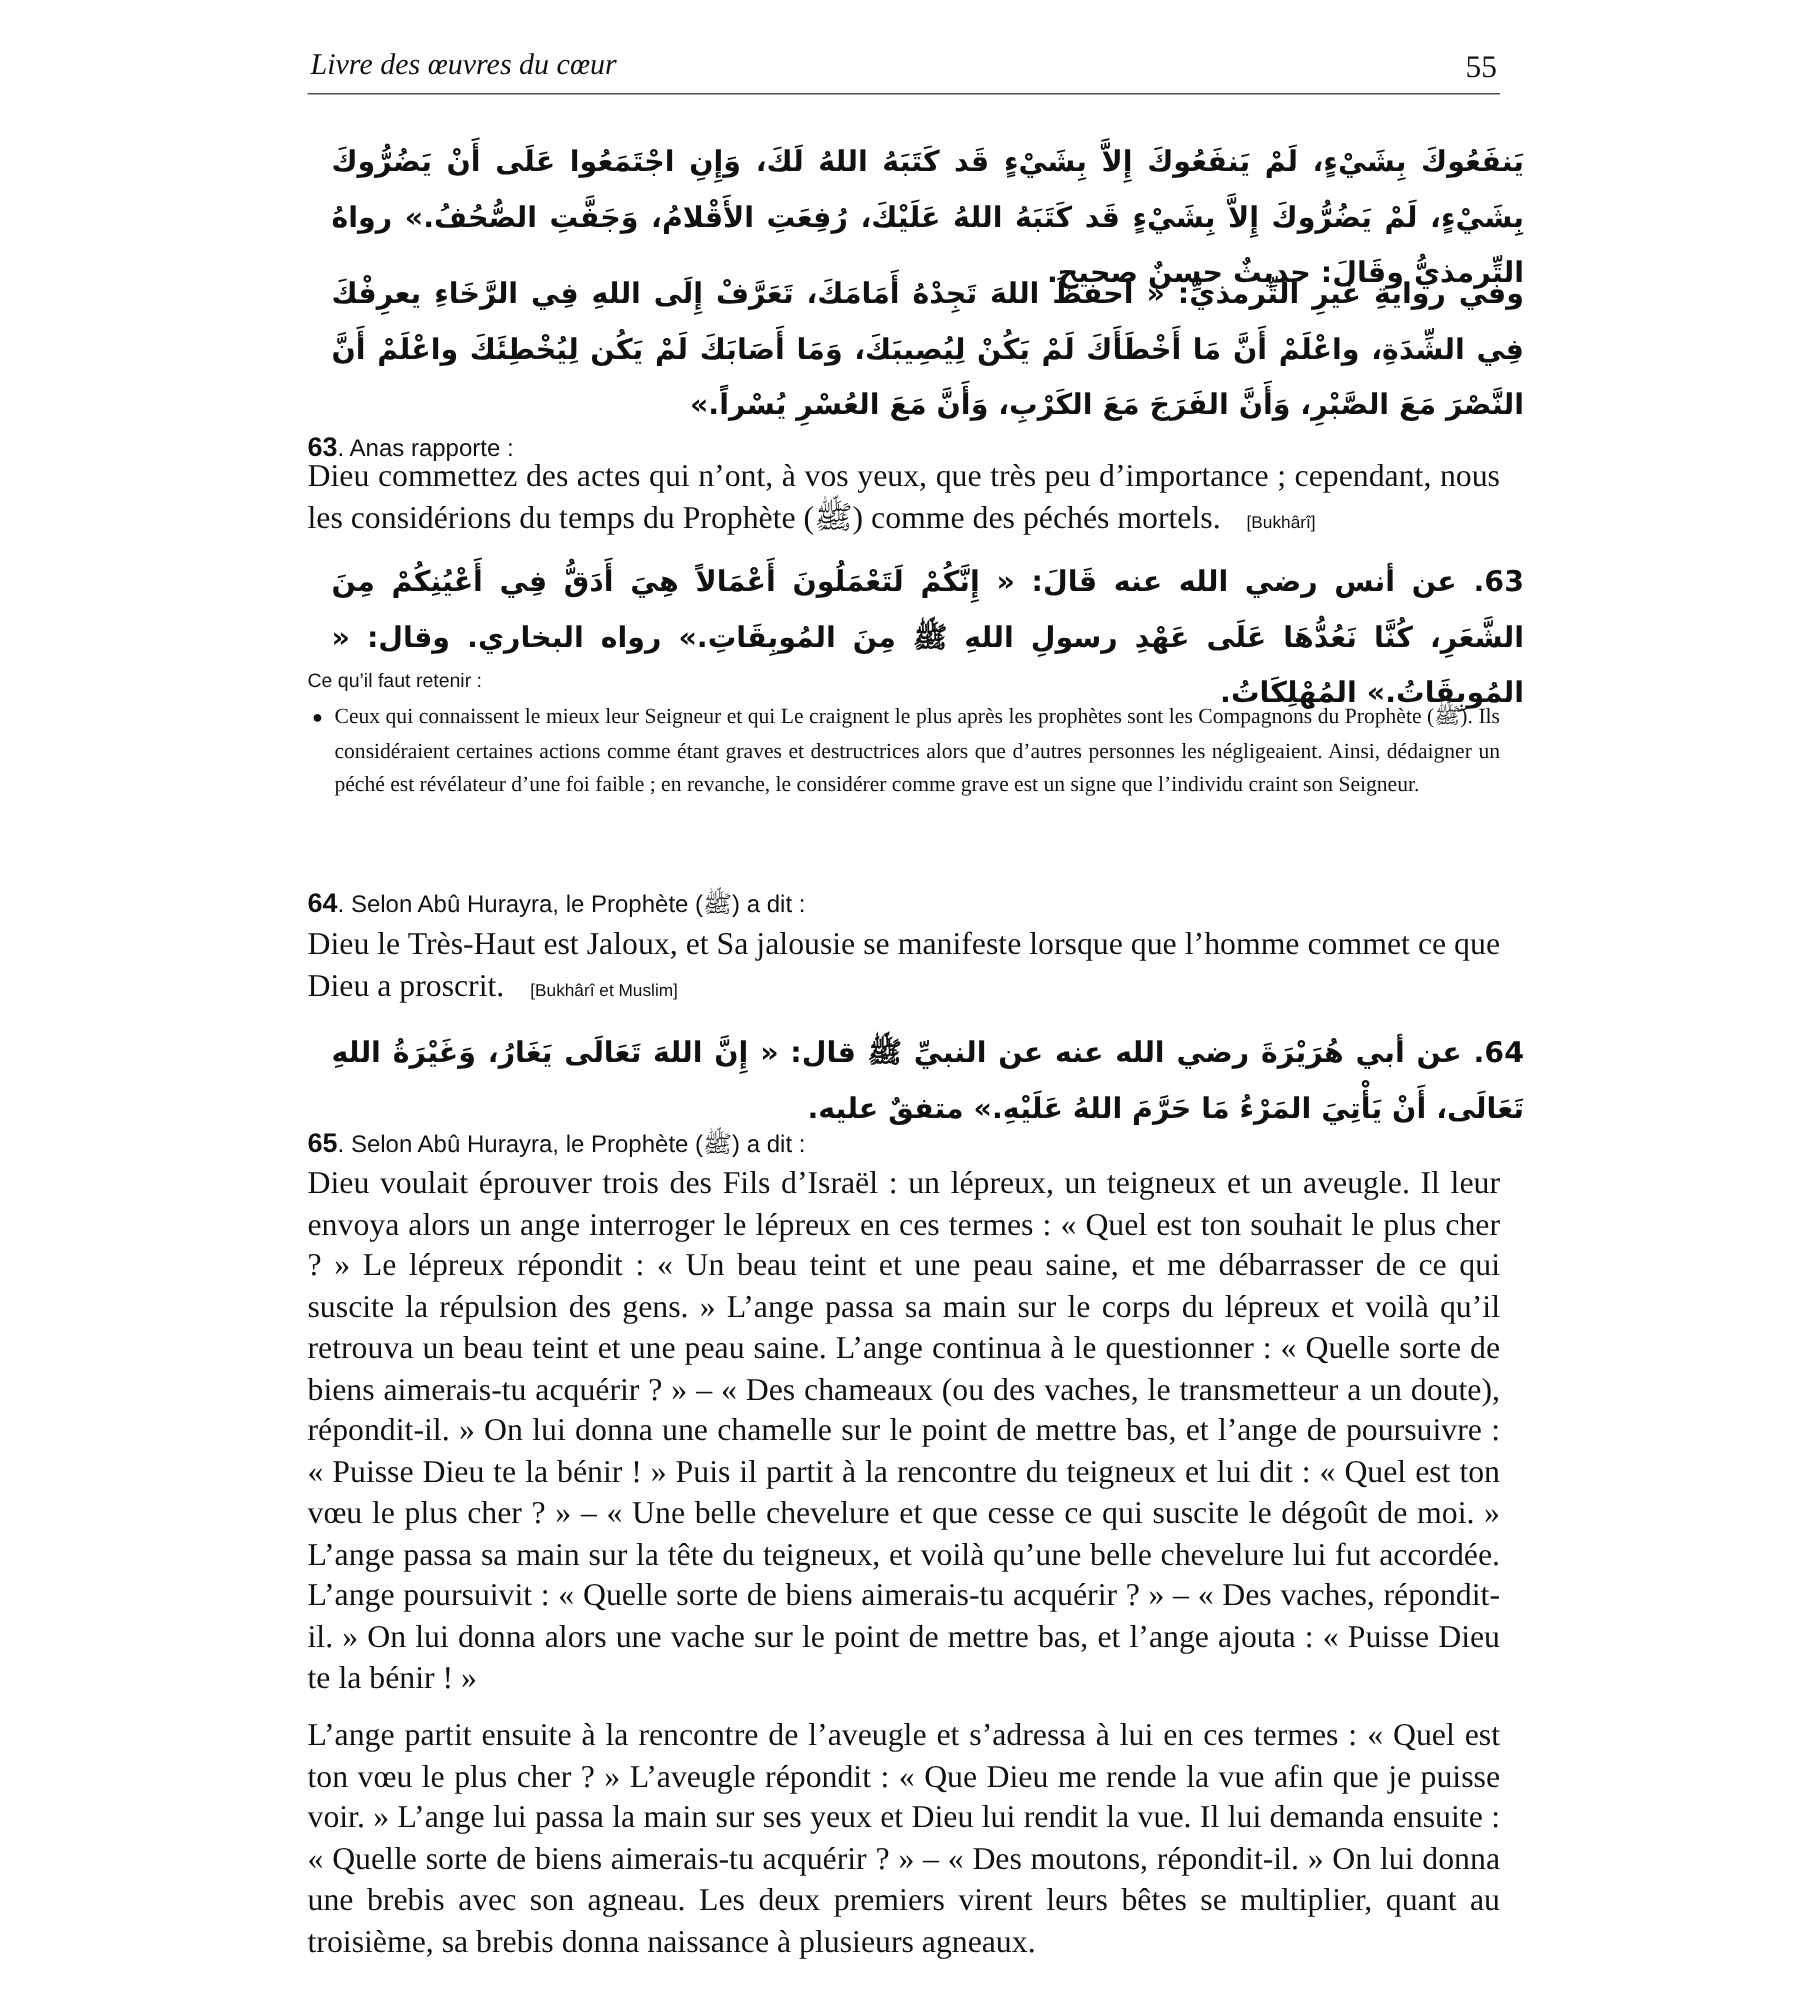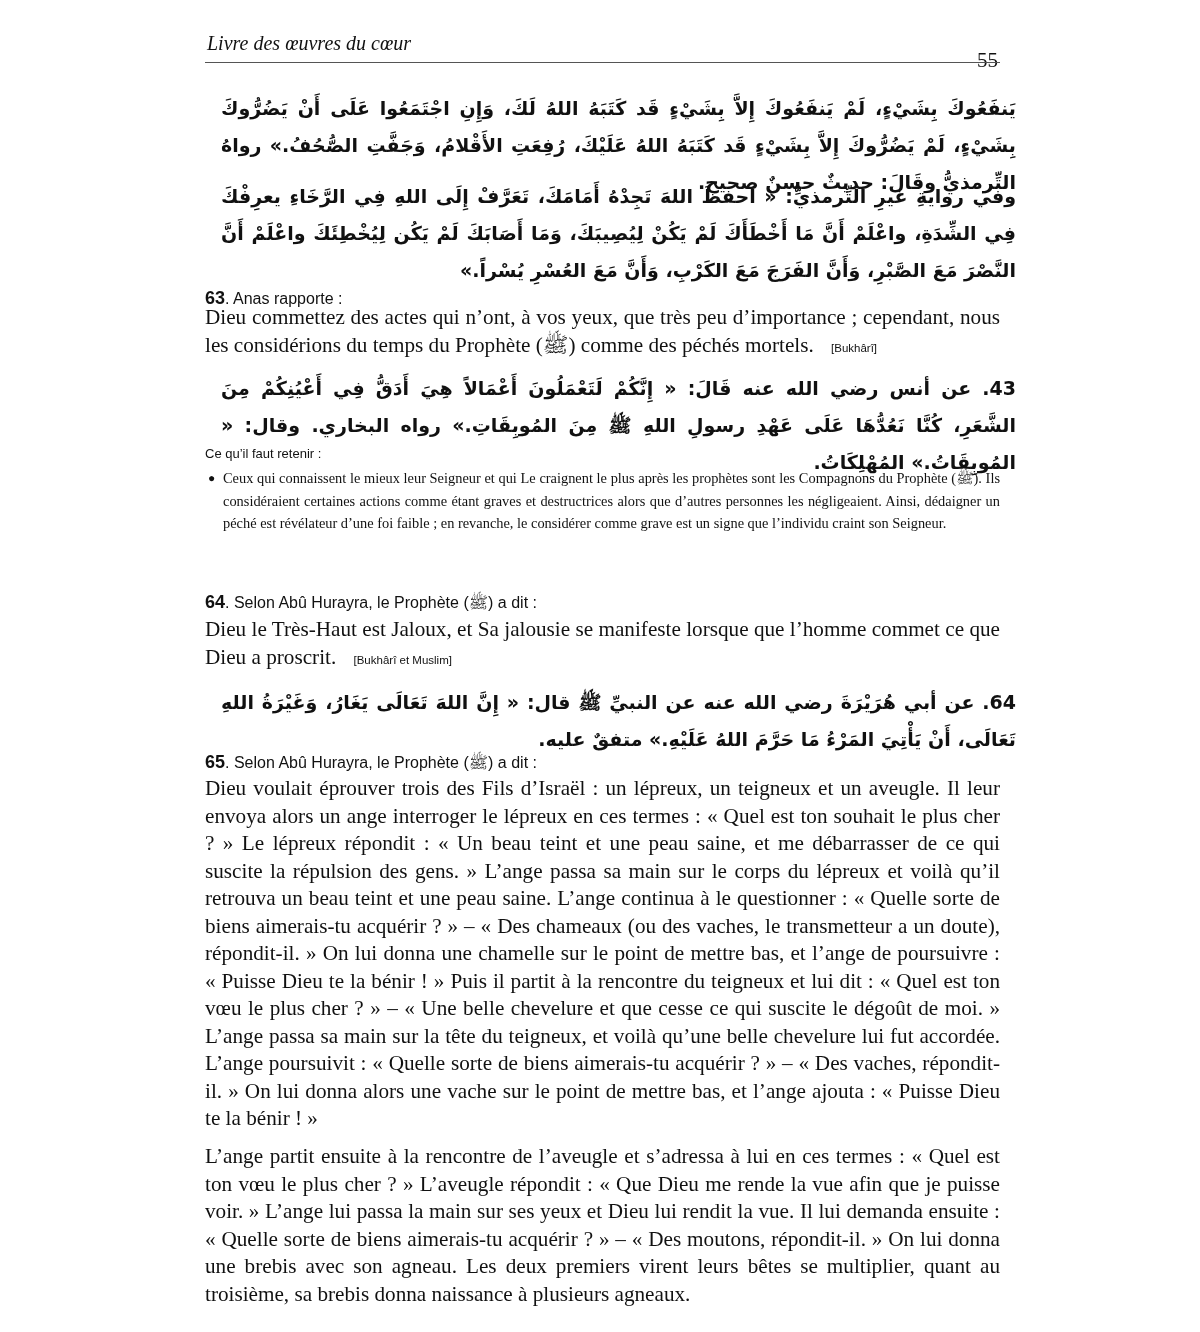--- a/index.html
+++ b/index.html
@@ -1,20 +1,20 @@
 <!DOCTYPE html>
 <html><head>
 <meta charset="utf-8">
 <style>
   html, body { margin: 0; padding: 0; background: #ffffff; }
   body { width: 1200px; height: 1332px; position: relative; overflow: hidden; color: #111; }
   .page { position: absolute; left: 205px; top: 0; width: 795px; }
   .header { position: absolute; top: 30px; left: 0; width: 795px; height: 30px; }
   .running-title { position: absolute; left: 2px; top: 2px; font-family: "Liberation Serif", serif; font-style: italic; font-size: 20px; }
-  .page-number { position: absolute; right: 2px; top: 2px; font-family: "Liberation Serif", serif; font-size: 21px; margin-top: 16px; }
+  .page-number { position: absolute; right: 2px; top: 2px; font-family: "Liberation Serif", serif; font-size: 21px; }
   .header-rule { position: absolute; left: 0; top: 32px; width: 795px; height: 0; border-top: 1.5px solid #555; }
   .arabic { position: absolute; left: 16px; width: 795px; direction: rtl; text-align: justify; text-align-last: right; font-family: "DejaVu Sans", sans-serif; font-size: 19px; line-height: 37px; font-weight: bold; }
   .hadith-head { position: absolute; left: 0; font-family: "Liberation Sans", sans-serif; font-size: 16px; }
   .hadith-head .num { font-weight: bold; font-size: 18px; }
   .fr { position: absolute; left: 0; width: 795px; font-family: "Liberation Serif", serif; font-size: 21.2px; line-height: 27.5px; text-align: justify; }
   .src { font-family: "Liberation Sans", sans-serif; font-size: 11.5px; padding-left: 12px; }
   .retain-title { position: absolute; left: 0; font-family: "Liberation Sans", sans-serif; font-size: 13px; }
   .retain-list { position: absolute; left: 0; width: 795px; margin: 0; padding: 0; list-style: none; }
   .retain-item { position: relative; padding-left: 18px; font-family: "Liberation Serif", serif; font-size: 14.4px; line-height: 22.5px; text-align: justify; }
   .bullet { position: absolute; left: 3px; top: 0; font-size: 12px; }
@@ -33,21 +33,21 @@
   <div class="arabic" style="top:90px;">يَنفَعُوكَ بِشَيْءٍ، لَمْ يَنفَعُوكَ إِلاَّ بِشَيْءٍ قَد كَتَبَهُ اللهُ لَكَ، وَإِنِ اجْتَمَعُوا عَلَى أَنْ يَضُرُّوكَ بِشَيْءٍ، لَمْ يَضُرُّوكَ إِلاَّ بِشَيْءٍ قَد كَتَبَهُ اللهُ عَلَيْكَ، رُفِعَتِ الأَقْلامُ، وَجَفَّتِ الصُّحُفُ.» رواهُ التِّرمذيُّ وقَالَ: حديثٌ حسنٌ صحيح.</div>
   <div class="arabic" style="top:178px;">وفي روايةِ غيرِ التِّرمذيِّ: « احفظَ اللهَ تَجِدْهُ أَمَامَكَ، تَعَرَّفْ إِلَى اللهِ فِي الرَّخَاءِ يعرِفْكَ فِي الشِّدَةِ، واعْلَمْ أَنَّ مَا أَخْطَأَكَ لَمْ يَكُنْ لِيُصِيبَكَ، وَمَا أَصَابَكَ لَمْ يَكُن لِيُخْطِئَكَ واعْلَمْ أَنَّ النَّصْرَ مَعَ الصَّبْرِ، وَأَنَّ الفَرَجَ مَعَ الكَرْبِ، وَأَنَّ مَعَ العُسْرِ يُسْراً.»</div>
 
   <div class="hadith-head" style="top:288px;">
     <span class="num">63</span><span>. Anas rapporte :</span>
   </div>
   <div class="fr" style="top:304px;">
     <span>Dieu commettez des actes qui n’ont, à vos yeux, que très peu d’importance ; cependant, nous les considérions du temps du Prophète (ﷺ) comme des péchés mortels.</span>
     <span class="src">[Bukhârî]</span>
   </div>
-  <div class="arabic" style="top:370px;">43. عن أنس رضي الله عنه قَالَ: « إِنَّكُمْ لَتَعْمَلُونَ أَعْمَالاً هِيَ أَدَقُّ فِي أَعْيُنِكُمْ مِنَ الشَّعَرِ، كُنَّا نَعُدُّهَا عَلَى عَهْدِ رسولِ اللهِ ﷺ مِنَ المُوبِقَاتِ.» رواه البخاري. وقال: « المُوبِقَاتُ.» المُهْلِكَاتُ.</div>
+  <div class="arabic" style="top:370px;">63. عن أنس رضي الله عنه قَالَ: « إِنَّكُمْ لَتَعْمَلُونَ أَعْمَالاً هِيَ أَدَقُّ فِي أَعْيُنِكُمْ مِنَ الشَّعَرِ، كُنَّا نَعُدُّهَا عَلَى عَهْدِ رسولِ اللهِ ﷺ مِنَ المُوبِقَاتِ.» رواه البخاري. وقال: « المُوبِقَاتُ.» المُهْلِكَاتُ.</div>
   <div class="retain-title" style="top:446px;">Ce qu’il faut retenir :</div>
   <ul class="retain-list" style="top:467px;">
     <li class="retain-item">
       <span class="bullet">●</span>
       <span>Ceux qui connaissent le mieux leur Seigneur et qui Le craignent le plus après les prophètes sont les Compagnons du Prophète (ﷺ). Ils considéraient certaines actions comme étant graves et destructrices alors que d’autres personnes les négligeaient. Ainsi, dédaigner un péché est révélateur d’une foi faible ; en revanche, le considérer comme grave est un signe que l’individu craint son Seigneur.</span>
     </li>
   </ul>
 
   <div class="hadith-head" style="top:592px;">
     <span class="num">64</span><span>. Selon Abû Hurayra, le Prophète (ﷺ) a dit :</span>

